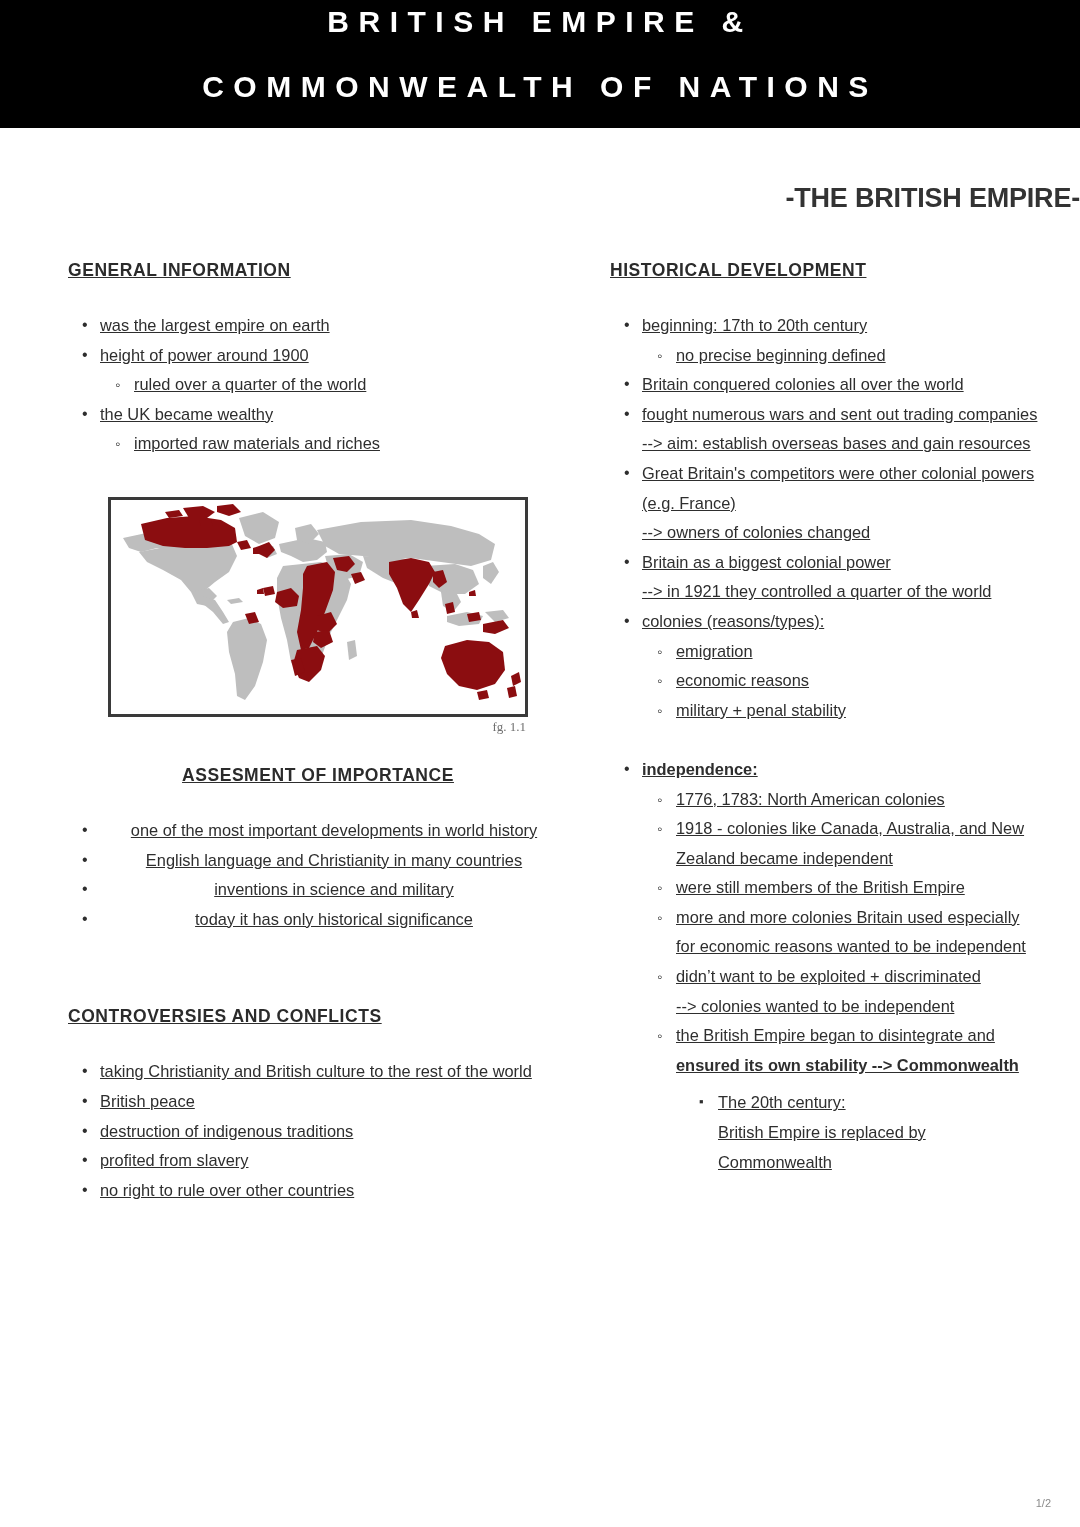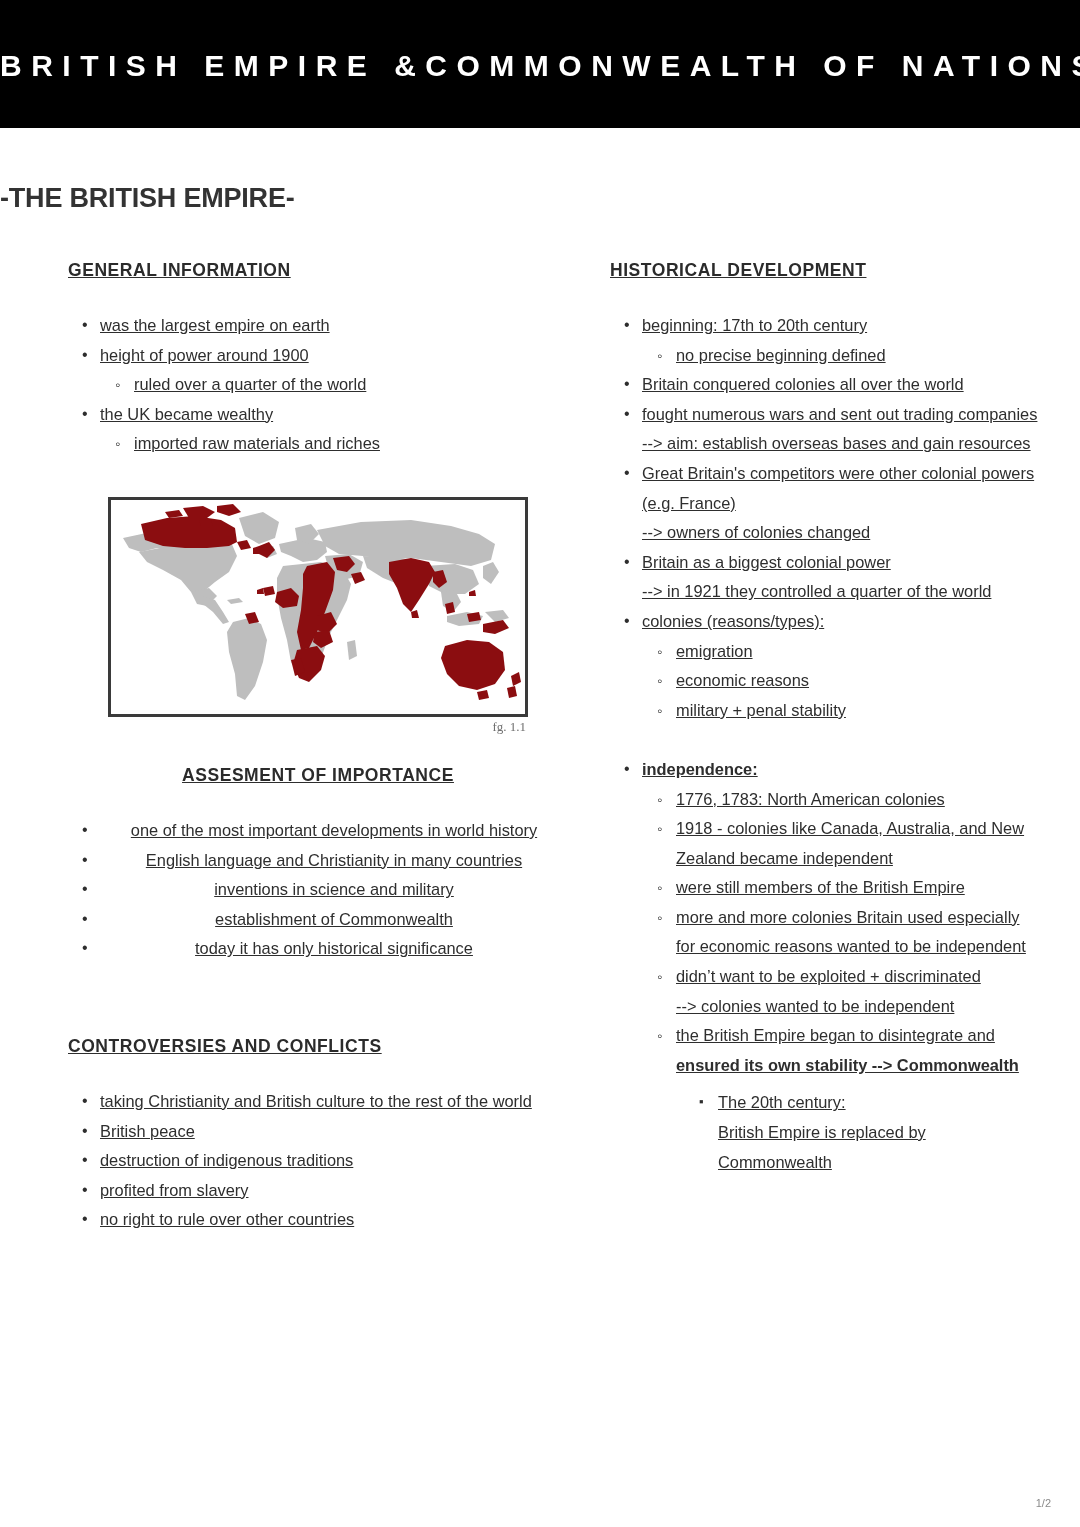--- a/index.html
+++ b/index.html
@@ -15,39 +15,40 @@
     position: relative;
     overflow: hidden;
   }
 
   
   .banner {
     background: #000000;
     width: 1080px;
     height: 128px;
     display: flex;
-    flex-direction: row;
+    flex-direction: column;
     align-items: center;
     justify-content: flex-start;
     padding-top: 4px;
     box-sizing: border-box;
+    gap: 28px;
   }
   .banner-line {
     color: #ffffff;
     font-size: 30px;
     font-weight: bold;
     letter-spacing: 9.5px;
     line-height: 1.22;
     text-align: center;
     white-space: pre;
   }
 
   
   .doc-subtitle {
-    text-align: left;
+    text-align: right;
     font-size: 27px;
     font-weight: bold;
     color: #333333;
     letter-spacing: -0.2px;
     margin-top: 55px;
   }
 
   
   .columns {
     display: flex;
@@ -308,21 +309,20 @@
       </div>
       <div class="figure-caption">fg. 1.1</div>
     </div>
 
     <div class="section-block" style="margin-top:30px;text-align:center;">
       <h2 class="section-title">ASSESMENT OF IMPORTANCE</h2>
       <ul class="lvl1">
         <li><span>one of the most important developments in world history</span></li>
         <li><span>English language and Christianity in many countries</span></li>
         <li><span>inventions in science and military</span></li>
-        <li><span>establishment of Commonwealth</span></li>
         <li><span>today it has only historical significance</span></li>
       </ul>
     </div>
 
     <div class="section-block" style="margin-top:72px;">
       <h2 class="section-title">CONTROVERSIES AND CONFLICTS</h2>
       <ul class="lvl1">
         <li><span>taking Christianity and British culture to the rest of the world</span></li>
         <li><span>British peace</span></li>
         <li><span>destruction of indigenous traditions</span></li>

